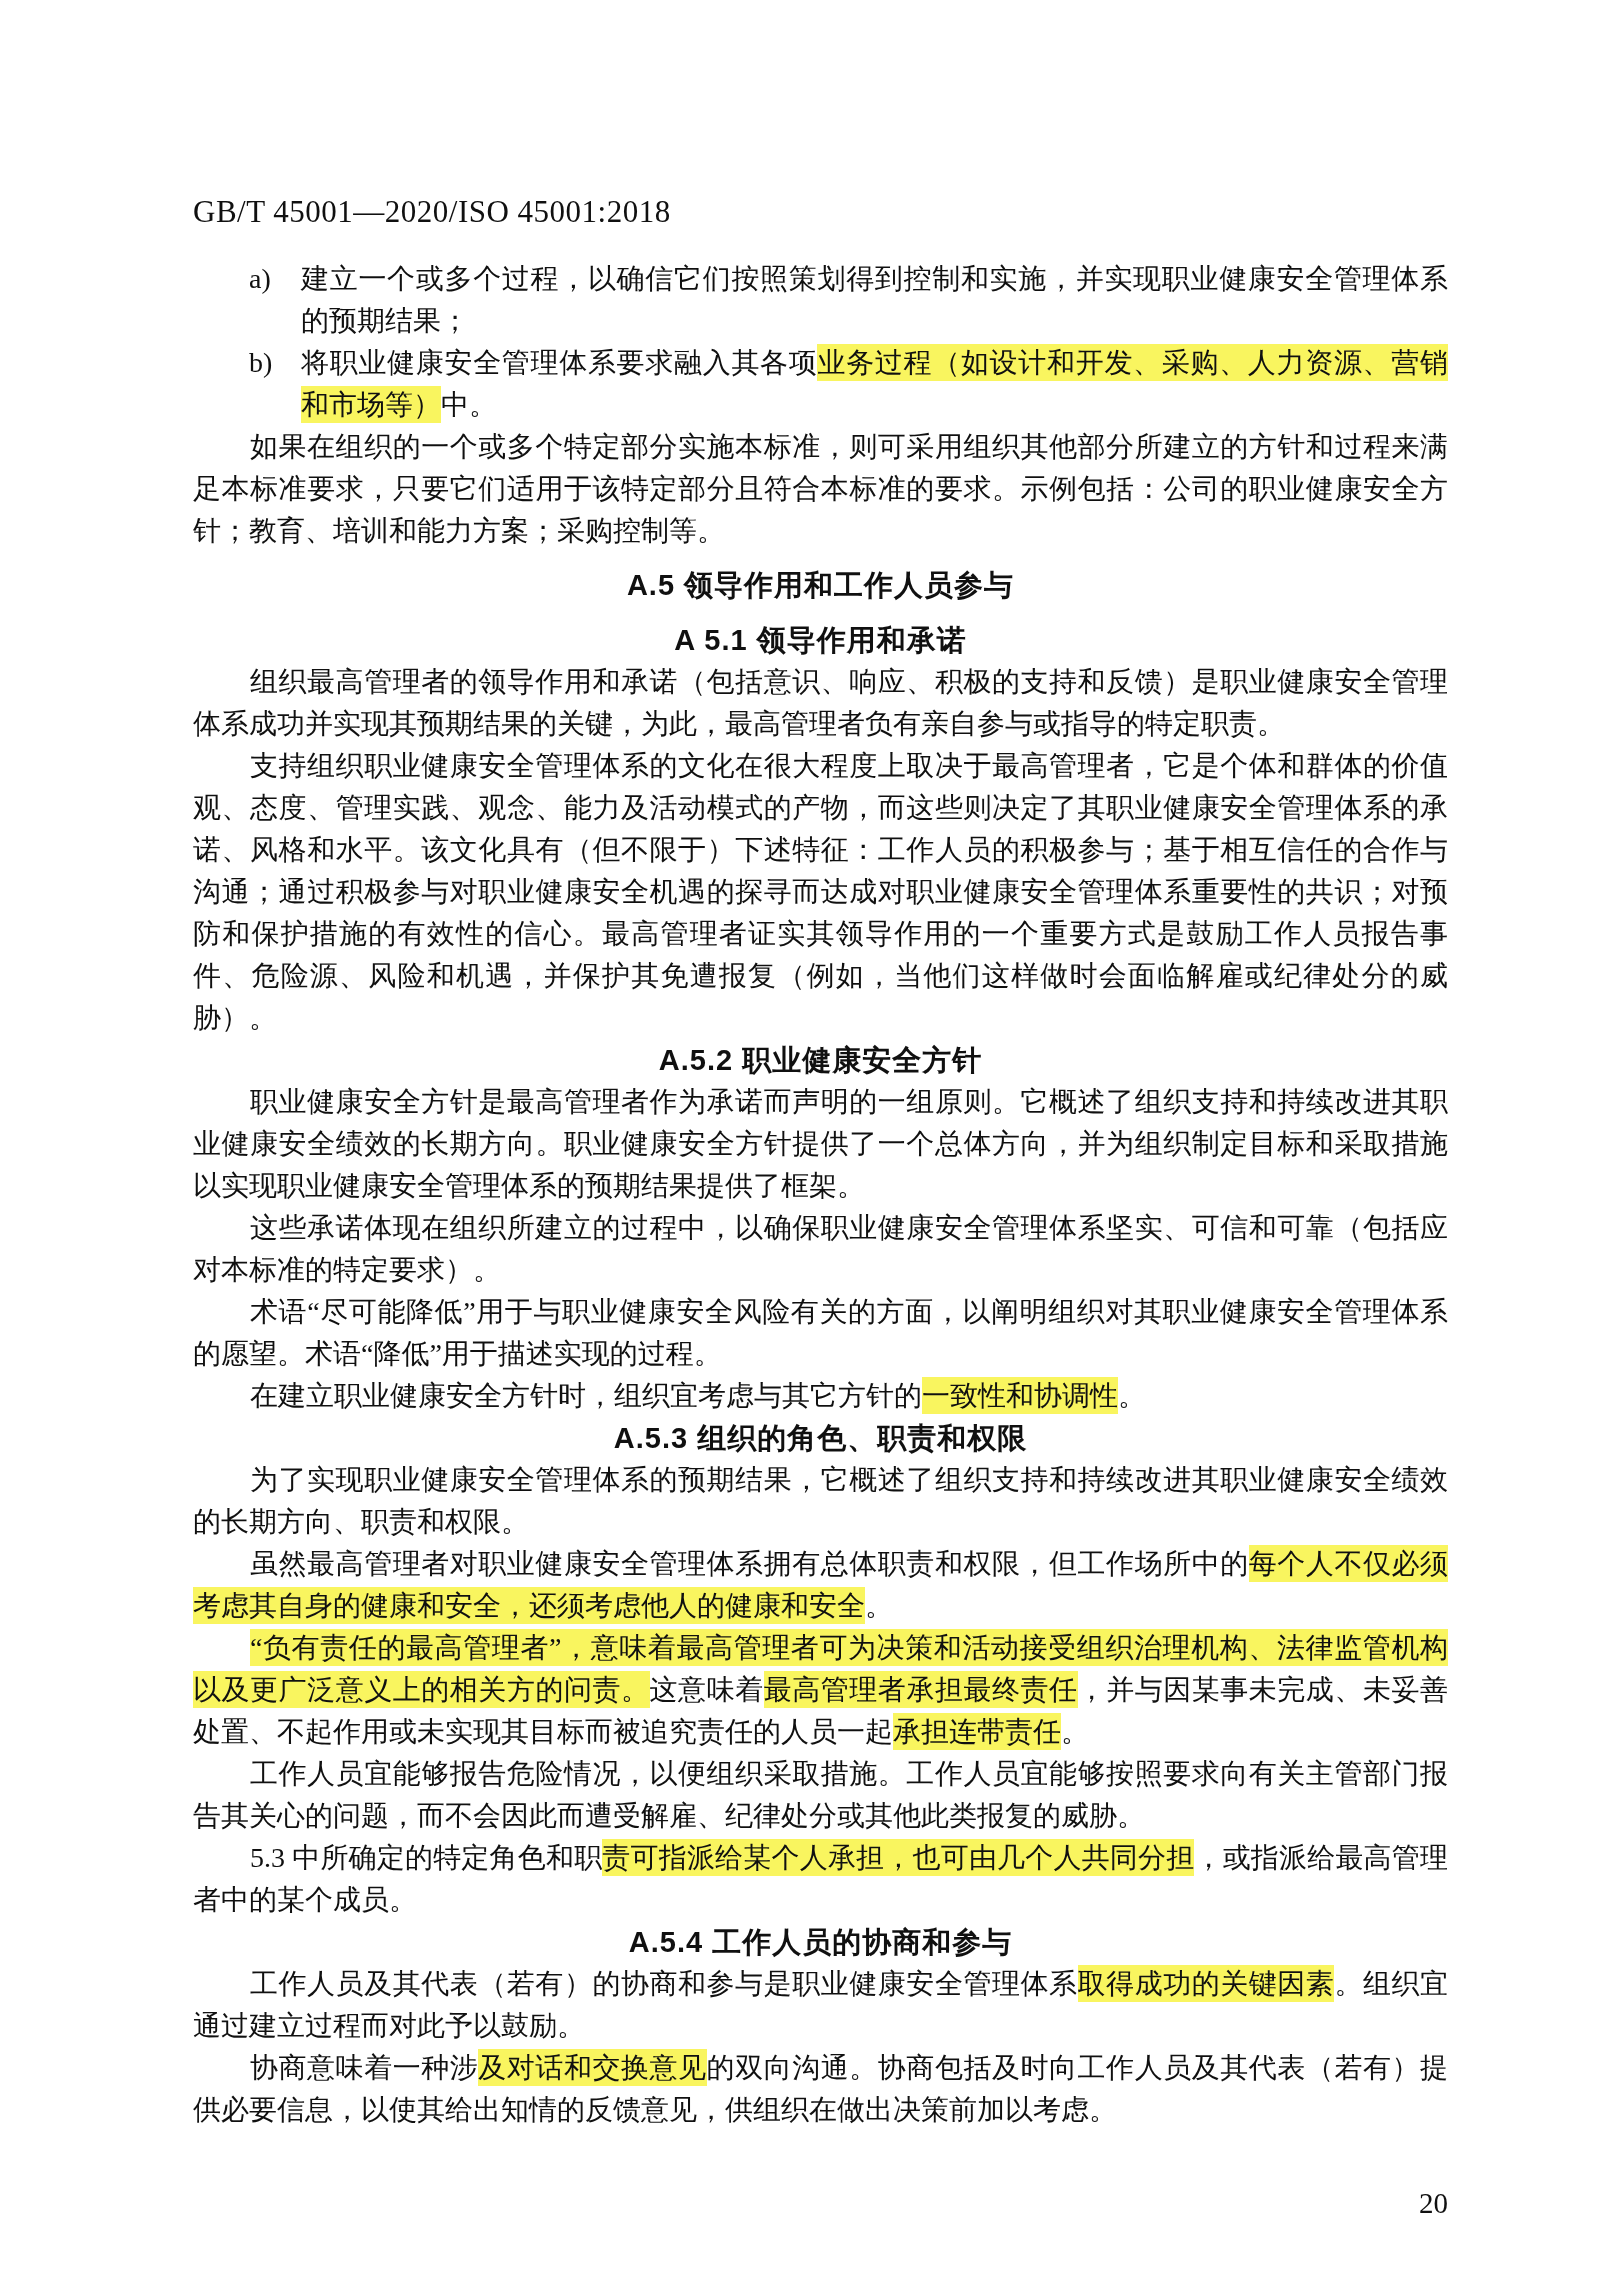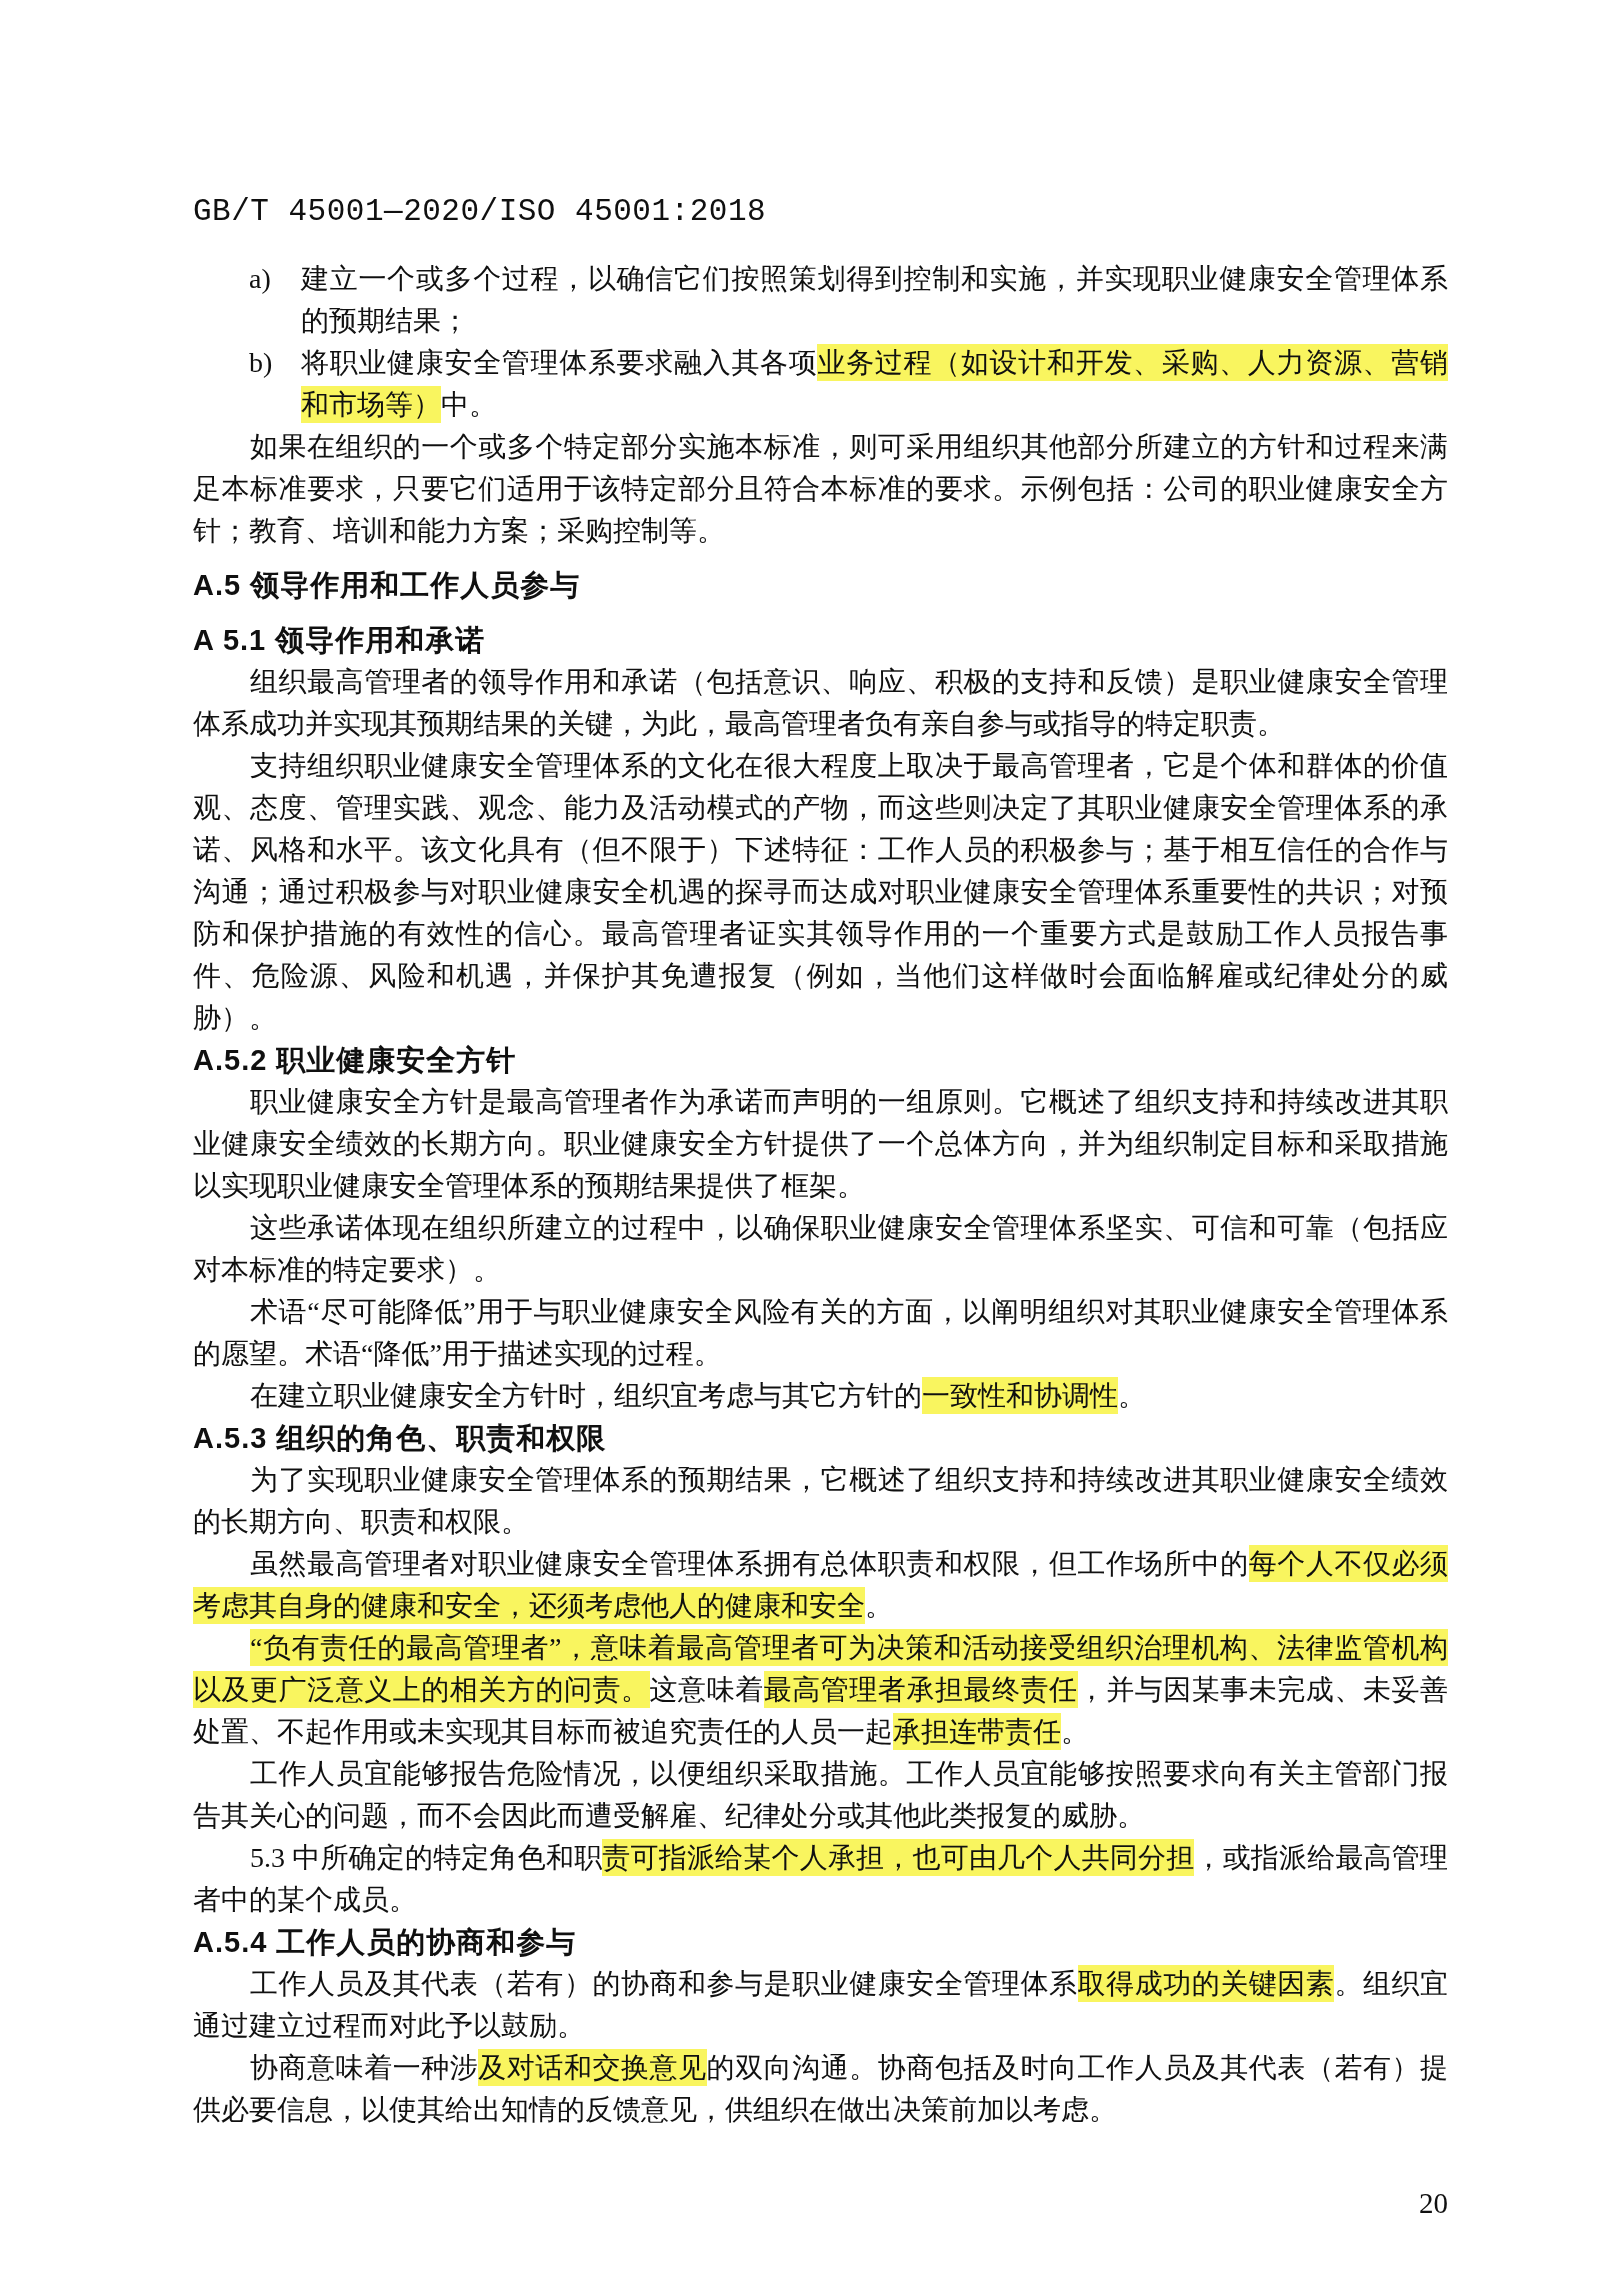--- a/index.html
+++ b/index.html
@@ -10,41 +10,41 @@
   .page {
     position:relative;
     width:1621px; height:2293px;
     background:var(--paper);
     color:var(--ink);
     overflow:hidden;
   }
 
   .doc-header {
     position:absolute; left:193px; top:194px;
-    font-family:Liberation Mono, monospace;
+    font-family:Liberation Serif, serif;
     font-size:31px; letter-spacing:0.5px;
     white-space:nowrap;
   }
 
   .doc-body {
     position:absolute; left:193px; top:258px; width:1255px;
     font-family:"Liberation Serif","DejaVu Serif",serif;
     font-size:28px; line-height:42px;
     text-align:justify; text-justify:inter-character;
   }
 
   .para { margin:0; text-indent:57px; }
 
   .list-item { position:relative; padding-left:108px; text-indent:0; }
   .li-label { position:absolute; left:56px; top:0; }
 
   .h2, .h3 {
     font-family:"Liberation Sans","DejaVu Sans",sans-serif;
     font-weight:700; font-size:29px; line-height:42px;
-    margin:0; text-align:left; letter-spacing:1px;
+    margin:0; text-align:center; letter-spacing:1px;
     text-indent:0;
   }
   .h2 { margin-top:11.8px; }
   .h3.spaced { margin-top:13px; }
 
   mark.hl { background:var(--hl); color:inherit; padding:2.9px 0; }
 
   .page-number {
     position:absolute; right:173px; top:2143px;
     font-family:"Liberation Serif","DejaVu Serif",serif;

